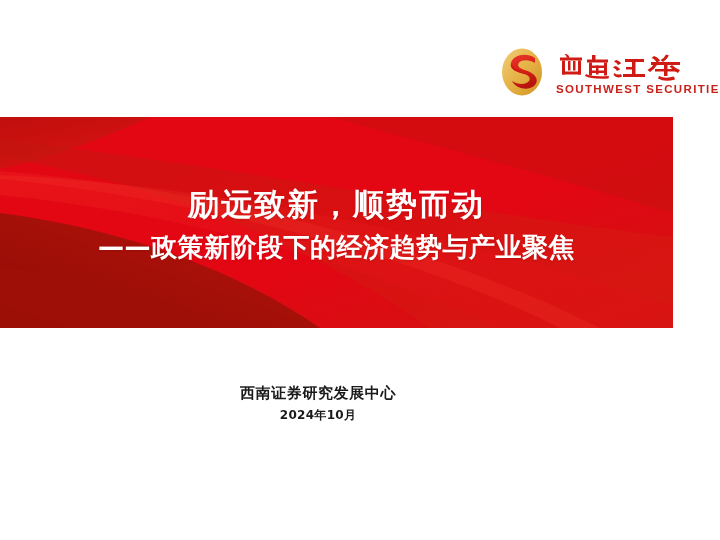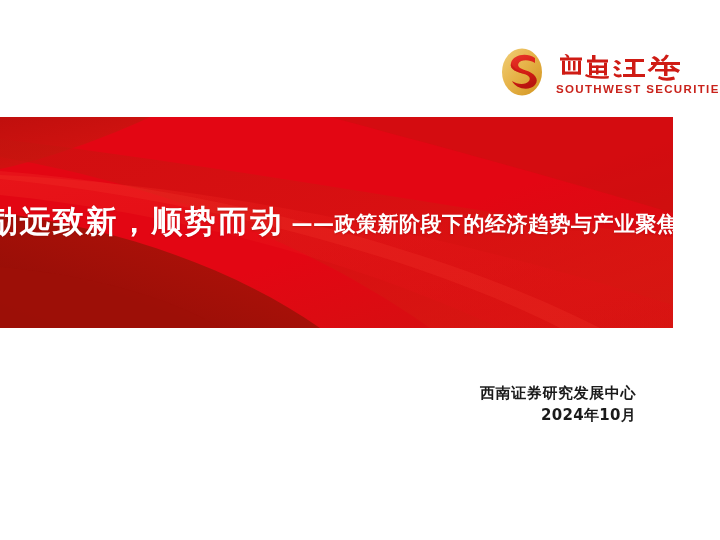--- a/index.html
+++ b/index.html
@@ -66,70 +66,70 @@
     position: absolute;
     inset: 0;
     width: 100%;
     height: 100%;
     display: block;
   }
   .banner-inner {
     position: absolute;
     inset: 0;
     display: flex;
-    flex-direction: row;
+    flex-direction: column;
     align-items: center;
     justify-content: center;
     padding-top: 4px;
     box-sizing: border-box;
   }
   .title-main {
     font-family: "DejaVu Sans", "Liberation Sans", sans-serif;
     font-size: 31px;
     font-weight: bold;
     color: #ffffff;
     letter-spacing: 2px;
     line-height: 1.25;
     text-align: center;
     white-space: nowrap;
     margin: 0 0 7px 0;
     text-shadow: 0 1px 2px rgba(120,0,0,0.25);
   }
   .title-sub {
     font-family: "DejaVu Sans", "Liberation Sans", sans-serif;
-    font-size: 21px;
+    font-size: 26px;
     font-weight: bold;
     color: #ffffff;
     letter-spacing: 0.5px;
     line-height: 1.25;
     text-align: center;
     white-space: nowrap;
-    margin: 8px;
+    margin: 0;
     text-shadow: 0 1px 2px rgba(120,0,0,0.25);
   }
 
   
   .footer {
     position: absolute;
     left: 0;
     top: 382px;
     width: 636px;
-    text-align: right;
+    text-align: center;
   }
   .footer-line {
     font-family: "DejaVu Sans", "Liberation Sans", sans-serif;
     font-size: 15px;
     font-weight: bold;
     color: #1a1a1a;
     line-height: 22px;
     letter-spacing: 0.6px;
     white-space: nowrap;
   }
   .footer-line.date {
-    font-size: 15px;
+    font-size: 12px;
     letter-spacing: 0.3px;
   }
 </style>
 </head>
 <body>
 
 <div id="slide">
 
   <div class="logo-block">
 

